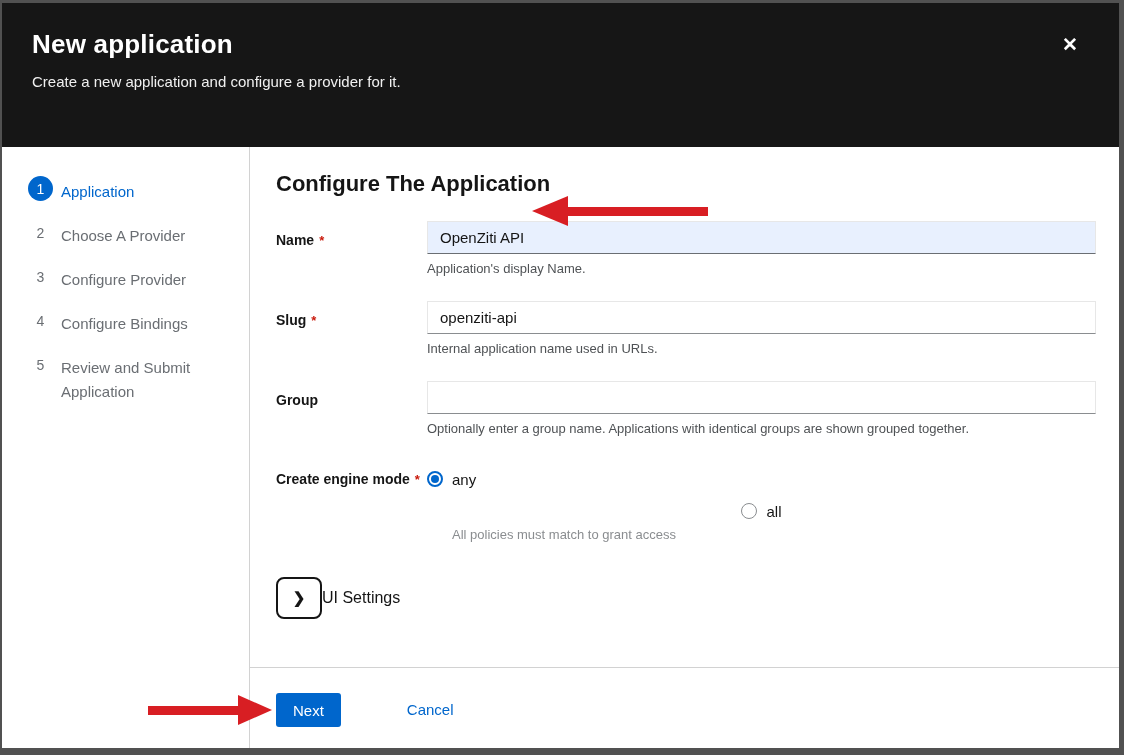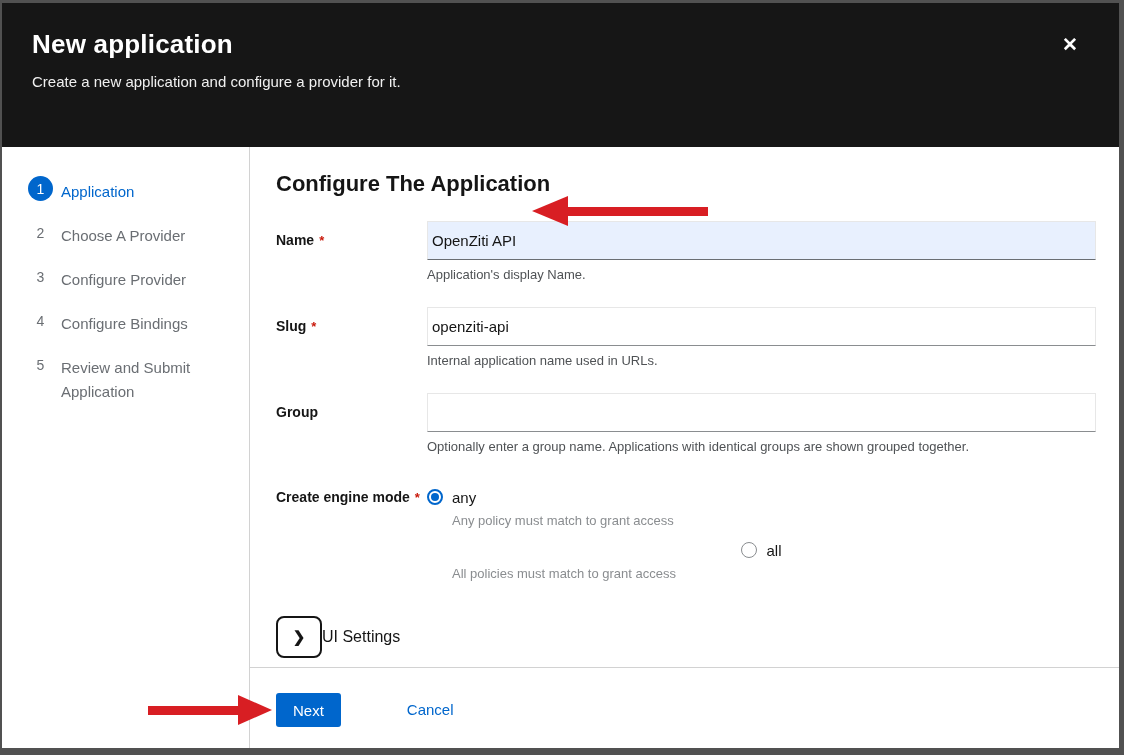--- a/index.html
+++ b/index.html
@@ -77,26 +77,26 @@
   .form-row { display:grid; grid-template-columns:151px 669px; margin-top:24px; }
   .form-row.first { margin-top:27px; }
   .form-row.policy { margin-top:32px; }
   .form-label {
     grid-column:1; padding-top:11px;
     font-size:14px; font-weight:600; color:#151515;
   }
   .req { color:#c9190b; font-size:13px; margin-left:5px; font-weight:600; }
   .field-main { grid-column:2; }
   .text-input {
-    width:100%; height:39px;
+    width:100%; height:33px;
     border:1px solid #e7e7e7; border-bottom:1px solid #8a8d90;
     background:#ffffff;
     font-family:"Liberation Sans", sans-serif;
     font-size:15px; color:#151515;
-    padding:0 4px;
+    padding:0 12px;
     outline:none;
   }
   .text-input.autofill { background:#e8f0fe; border-bottom-color:#6a6e73; }
   .helper { margin-top:7px; font-size:13px; color:#4f5255; line-height:16px; }
 
   
   .radio-option { display:flex; align-items:center; height:20px; }
   .radio-option.second { margin-top:12px;justify-content:center; }
   .radio {
     flex:none; width:16px; height:16px; border-radius:50%; cursor:pointer;
@@ -243,21 +243,20 @@
 
         <div class="form-row policy">
           <div class="form-label" style="padding-top:2px;">
             <span>Create engine mode</span><span class="req">*</span>
           </div>
           <div class="field-main">
             <div class="radio-option">
               <span class="radio selected"></span>
               <span class="radio-label">any</span>
             </div>
-            <div class="radio-helper">Any policy must match to grant access</div>
             <div class="radio-option second">
               <span class="radio unselected"></span>
               <span class="radio-label">all</span>
             </div>
             <div class="radio-helper">All policies must match to grant access</div>
           </div>
         </div>
 
         <div class="expander">
           <button class="expander-btn">

